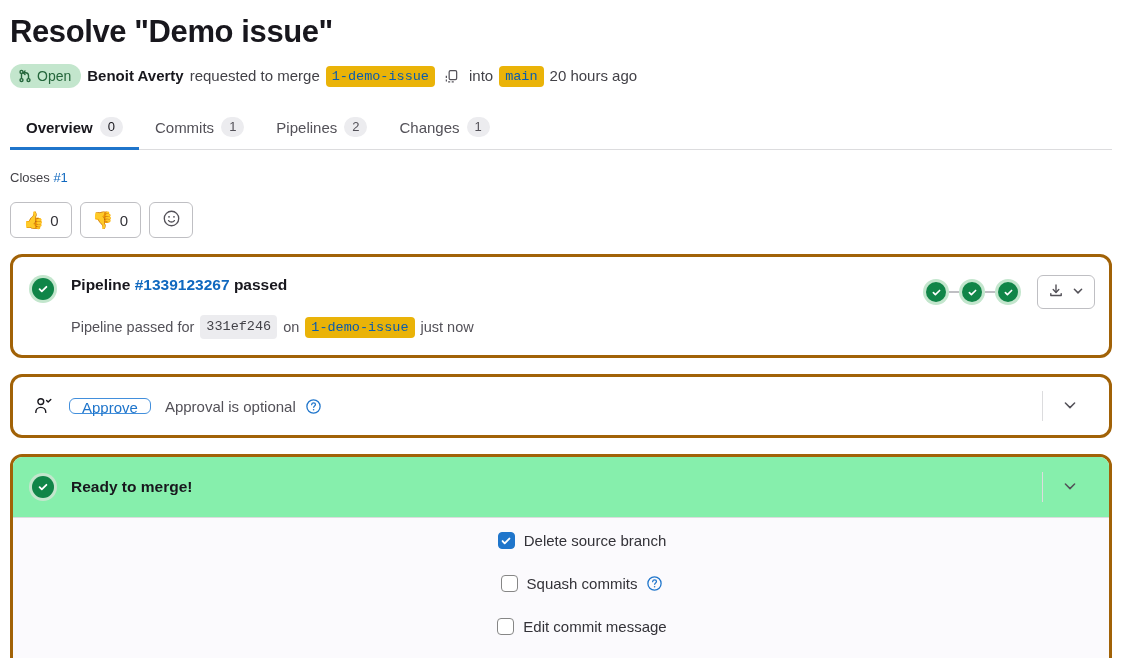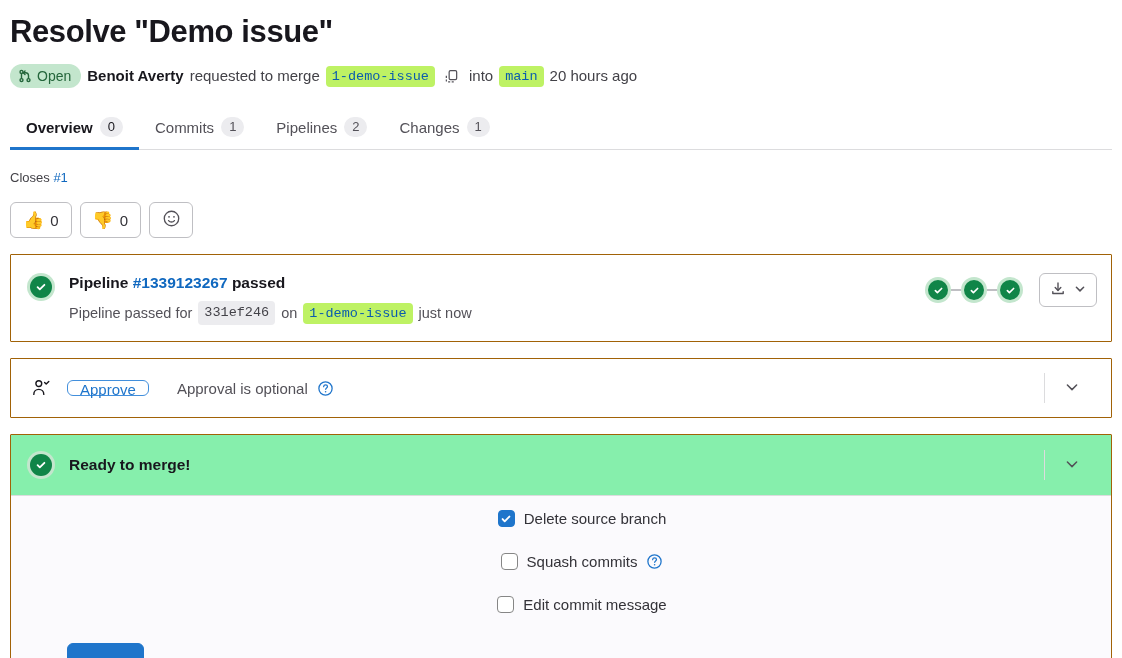--- a/index.html
+++ b/index.html
@@ -42,21 +42,21 @@
     border-radius: 12px;
     padding: 3px 10px 3px 8px;
     font-size: 14px;
     font-weight: 400;
     height: 24px;
   }
   .status-badge svg { display: block; }
   .author-name { font-weight: bold; color: #18171d; }
   .branch-chip {
     display: inline-block;
-    background: #bef264;
+    background: #eab308;
     color: #0b5cad;
     border-radius: 4px;
     padding: 1px 6px;
     font-family: "Liberation Mono", monospace;
     font-size: 13.5px;
     line-height: 19px;
   }
   .copy-btn {
     display: inline-flex;
     align-items: center;
@@ -137,22 +137,22 @@
     cursor: pointer;
     font-size: 15px;
     color: #333238;
     font-family: inherit;
   }
   .reaction-btn .emoji { font-size: 17px; line-height: 1; }
   .reaction-btn.icon-only { min-width: 44px; padding: 0 10px; }
 
   
   .card {
-    border: 1px solid #a16207;
-    border-radius: 1px;
+    border: 3px solid #a16207;
+    border-radius: 12px;
     background: #fff;
     margin-top: 16px;
   }
   .card-row {
     display: flex;
     align-items: center;
     padding: 14px 14px;
     min-height: 54px;
   }
 
@@ -178,21 +178,21 @@
   }
   .pipeline-texts { flex: 1 1 auto; padding-top: 1px; }
   .pipeline-head {
     font-size: 15.5px;
     font-weight: bold;
     color: #18171d;
     line-height: 22px;
   }
   .pipeline-head .link { font-weight: bold; }
   .pipeline-sub {
-    margin-top: 7px;
+    margin-top: 19px;
     font-size: 14.5px;
     color: #535158;
     line-height: 22px;
     display: flex;
     align-items: center;
     gap: 6px;
     flex-wrap: wrap;
   }
   .sha-chip {
     background: #ececef;
@@ -251,21 +251,21 @@
     padding: 0 12px;
     border: 1px solid #428fdc;
     border-radius: 6px;
     background: #fff;
     color: #1f75cb;
     font-size: 15px;
     cursor: pointer;
     font-family: inherit;
   }
   .approval-text {
-    margin-left: 28px;
+    margin-left: 14px;
     font-size: 15px;
     color: #535158;
     display: flex;
     align-items: center;
     gap: 9px;
   }
   .help-icon { color: #1f75cb; display: inline-flex; cursor: pointer; }
   .expand-wrap {
     margin-left: auto;
     display: flex;

